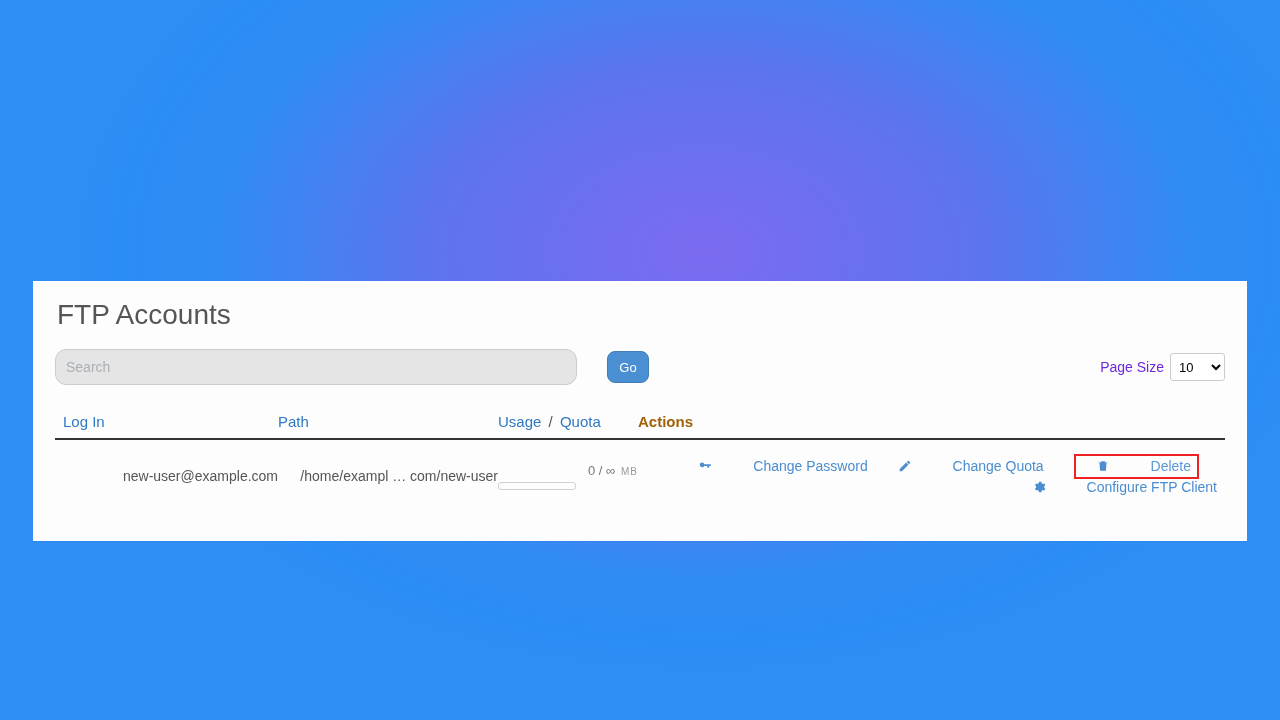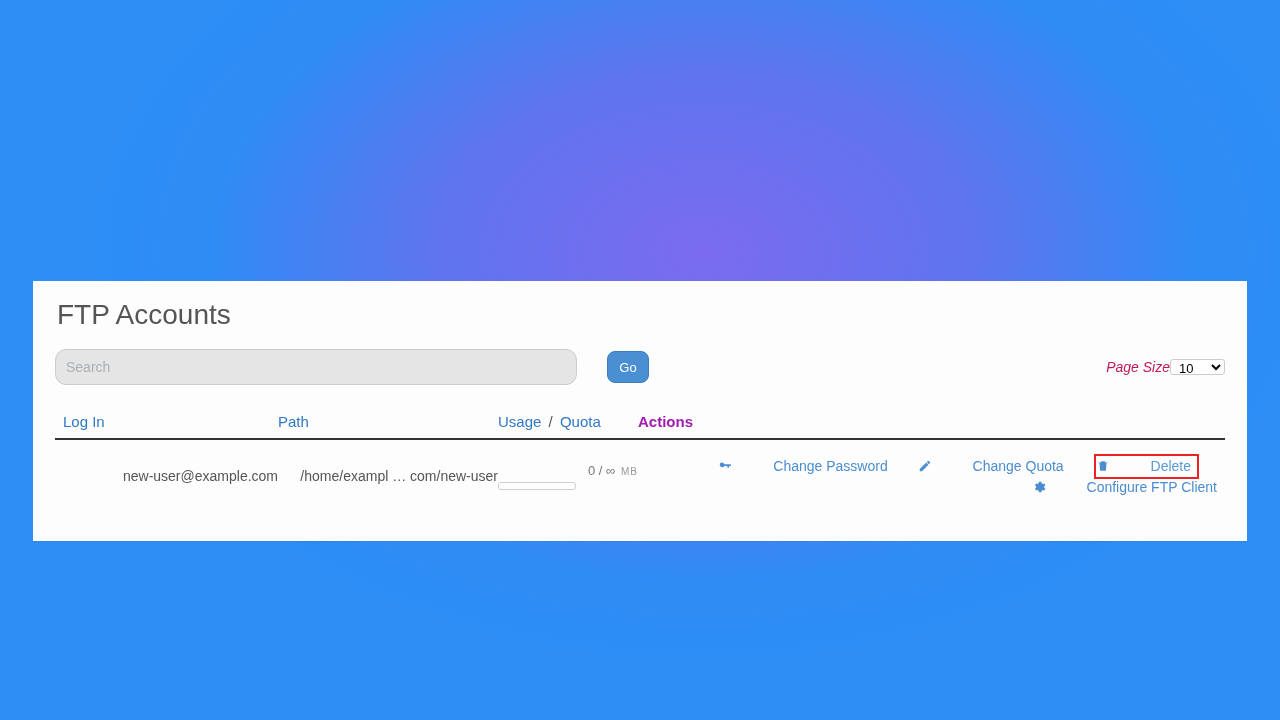--- a/index.html
+++ b/index.html
@@ -18,39 +18,39 @@
   .search{
     width:500px;height:34px;border:1px solid #ccc;border-radius:11px;
     padding:0 10px;font-size:14px;color:#555;background:#e5e5e5;
   }
   .search::placeholder{color:#aab0b5;}
   .go-btn{
     margin-left:30px;width:42px;height:32px;background:#4a8fd2;border:1px solid #3e7db8;
     border-radius:8px;color:#fff;font-size:13px;cursor:pointer;
   }
   .spacer{flex:1;}
-  .pagesize-label{font-size:14px;color:#be185d;margin-right:0;font-style:italic;}
-  .pagesize-select{width:55px;height:16px;border:1px solid #ccc;border-radius:3px;font-size:13px;padding-left:4px;background:#fff;}
+  .pagesize-label{font-size:14px;color:#6d28d9;margin-right:6px;}
+  .pagesize-select{width:55px;height:28px;border:1px solid #ccc;border-radius:3px;font-size:13px;padding-left:4px;background:#fff;}
   .table{margin-top:22px;width:100%;}
   .thead,.trow{display:flex;align-items:center;}
   .thead{border-bottom:2px solid #333;padding:6px 8px 8px 8px;font-size:15px;}
   .th-link{color:#2f79c4;text-decoration:none;cursor:pointer;}
   .th-sep{color:#555;margin:0 3px;}
-  .th-plain{color:#a21caf;font-weight:600;}
+  .th-plain{color:#a16207;font-weight:600;}
   .col-login{width:215px;}
   .col-path{width:220px;}
   .col-usage{width:140px;}
   .col-actions{flex:1;}
   .trow{padding:14px 8px;font-size:14px;color:#555;text-align:right;}
   .usage-text{font-size:13px;color:#777;}
   .usage-unit{font-size:10px;color:#999;vertical-align:baseline;margin-left:2px;letter-spacing:1px;}
   .usage-bar{width:76px;height:6px;border:1px solid #d0d0d0;border-radius:3px;margin-top:4px;}
   .action{display:inline-flex;align-items:center;color:#4b8dd0;font-size:14px;text-decoration:none;cursor:pointer;margin-right:26px;gap:36px;}
   .action svg,.action .glyph{margin-right:5px;fill:#4b8dd0;width:14px;height:14px;}
-  .delete-wrap{border:2px solid #e22;padding:2px 6px 3px 0;display:inline-flex;align-items:center;margin-right:18px;}
+  .delete-wrap{border:2px solid #e22;padding:2px 6px 3px 20px;display:inline-flex;align-items:center;margin-right:18px;}
   .delete-wrap .action{margin-right:0;color:#5a99d6;}
   .ellip{color:#555;}
 </style>
 </head>
 <body>
 
 <div class="panel">
   <h2 class="title">FTP Accounts</h2>
 
   <div class="controls">

